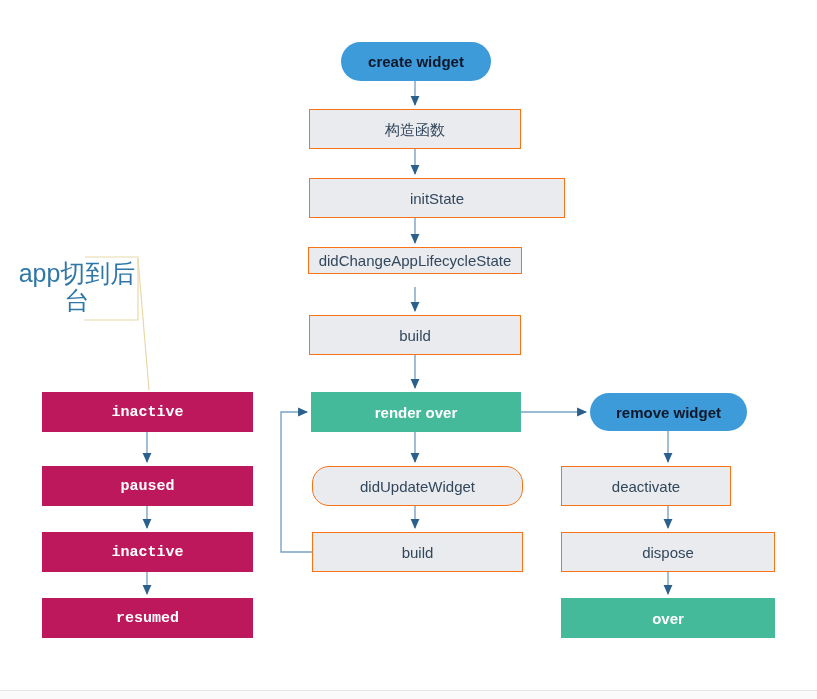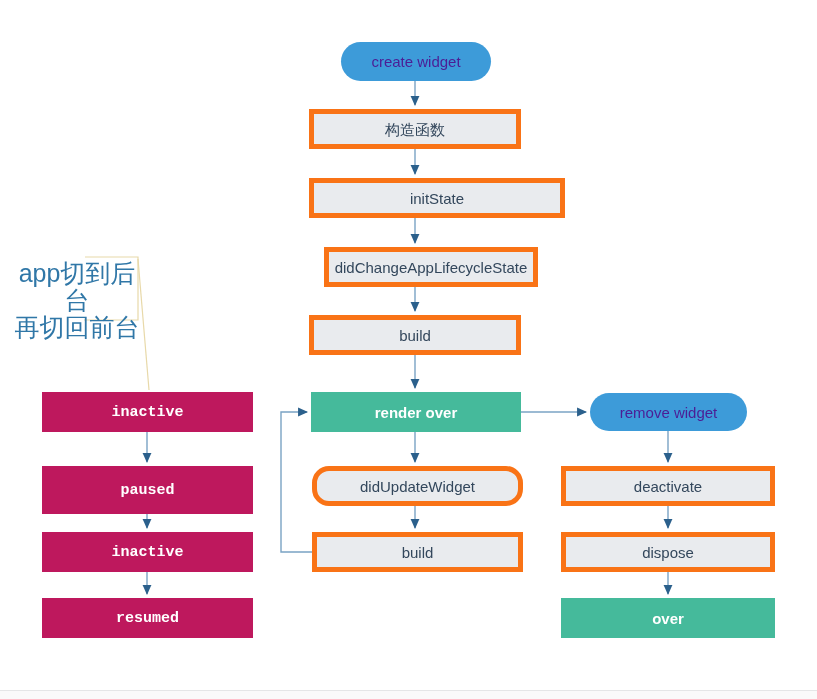--- a/index.html
+++ b/index.html
@@ -14,39 +14,39 @@
   .node{
     position:absolute;
     display:flex;align-items:center;justify-content:center;
     font-size:15px;line-height:1;
     z-index:2;
     box-sizing:border-box;
     white-space:nowrap;
   }
   .gray{
     background:#e9ebee;
-    border:5px solid #f97316;
+    border:1px solid #f97316;
     color:#33475c;
     font-weight:400;
   }
   .green{
     background:#45ba9b;
     color:#ffffff;
     font-weight:600;
   }
   .orange{
     background:#be185d;
     color:#ffffff;
     font-weight:600;
     font-family:Liberation Mono, monospace;
   }
   .pill{
     background:#3d9bd9;
-    color:#4c1d95;
-    font-weight:400;
+    color:#0f172a;
+    font-weight:700;
     border-radius:20px;
   }
   #annotation{
     position:absolute;
     left:14px;top:260px;width:126px;
     z-index:2;
     text-align:center;
     color:#3077a7;
     font-size:25px;
     line-height:27px;
@@ -105,46 +105,45 @@
       <line x1="138" y1="259" x2="149" y2="390"></line>
     </g>
   </svg>
 
   <div class="node pill" style="left:341px;top:42px;width:150px;height:39px;">create widget</div>
 
   <div class="node gray" style="left:309px;top:109px;width:212px;height:40px;">构造函数</div>
 
   <div class="node gray" style="left:309px;top:178px;width:256px;height:40px;">initState</div>
 
-  <div class="node gray" style="left:324px;top:247px;width:214px;height:40px;">didChangeAppLifecycleState</div>
+  <div class="node gray" style="left:308px;top:247px;width:214px;height:27px;">didChangeAppLifecycleState</div>
 
   <div class="node gray" style="left:309px;top:315px;width:212px;height:40px;">build</div>
 
   <div class="node green" style="left:311px;top:392px;width:210px;height:40px;">render over</div>
 
   <div class="node gray" style="left:312px;top:466px;width:211px;height:40px;border-radius:17px;">didUpdateWidget</div>
 
   <div class="node gray" style="left:312px;top:532px;width:211px;height:40px;">build</div>
 
   <div class="node orange" style="left:42px;top:392px;width:211px;height:40px;">inactive</div>
 
-  <div class="node orange" style="left:42px;top:466px;width:211px;height:48px;">paused</div>
+  <div class="node orange" style="left:42px;top:466px;width:211px;height:40px;">paused</div>
 
   <div class="node orange" style="left:42px;top:532px;width:211px;height:40px;">inactive</div>
 
   <div class="node pill" style="left:590px;top:393px;width:157px;height:38px;">remove widget</div>
 
   <div class="node orange" style="left:42px;top:598px;width:211px;height:40px;">resumed</div>
 
-  <div class="node gray" style="left:561px;top:466px;width:214px;height:40px;">deactivate</div>
+  <div class="node gray" style="left:561px;top:466px;width:170px;height:40px;">deactivate</div>
 
   <div class="node green" style="left:561px;top:598px;width:214px;height:40px;">over</div>
 
   <div class="node gray" style="left:561px;top:532px;width:214px;height:40px;">dispose</div>
 
   <div id="annotation">
     <span>app切到后台</span>
-    <span>再切回前台</span>
   </div>
 
   <div id="bottom-divider"></div>
   <div id="bottom-band"></div>
 </div>
 
 </body></html>

